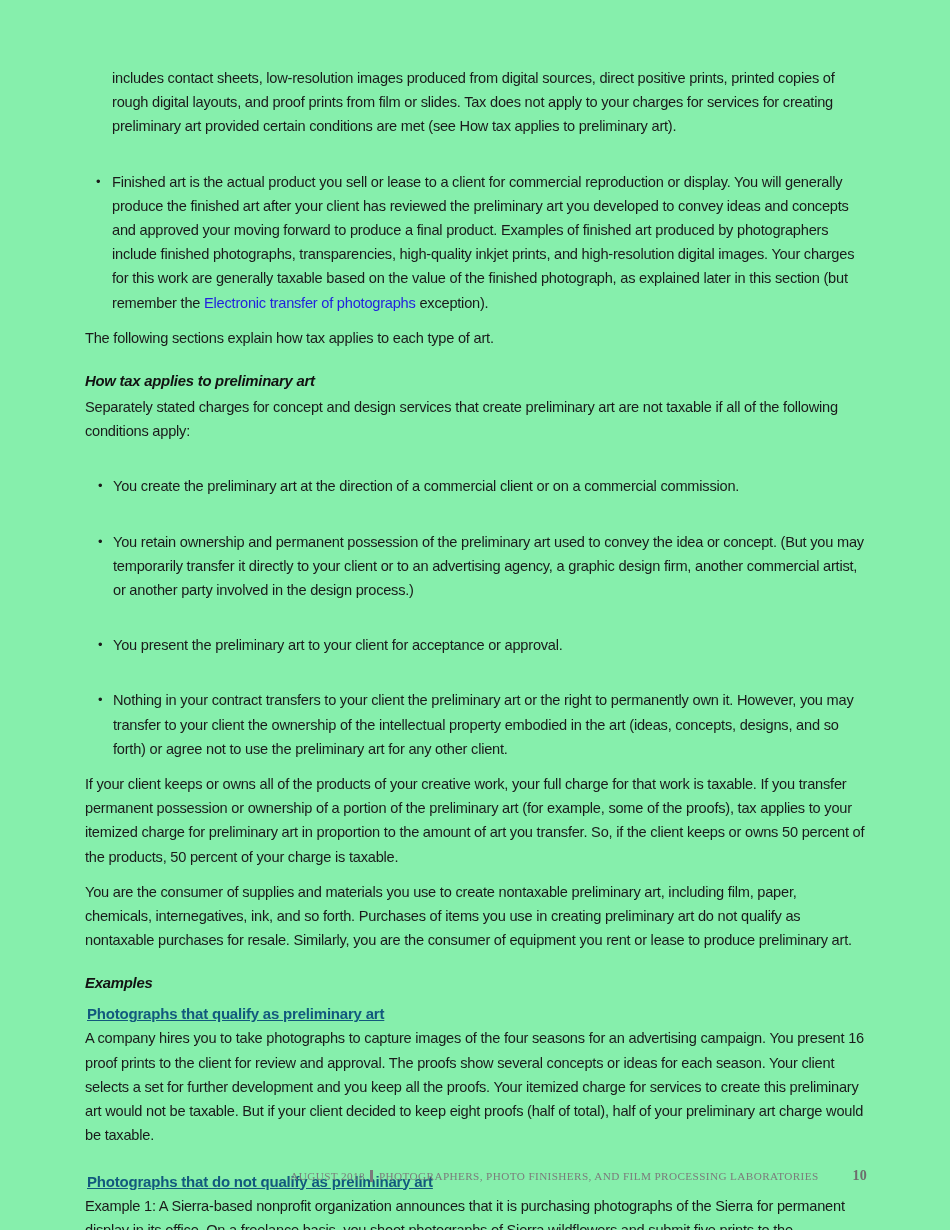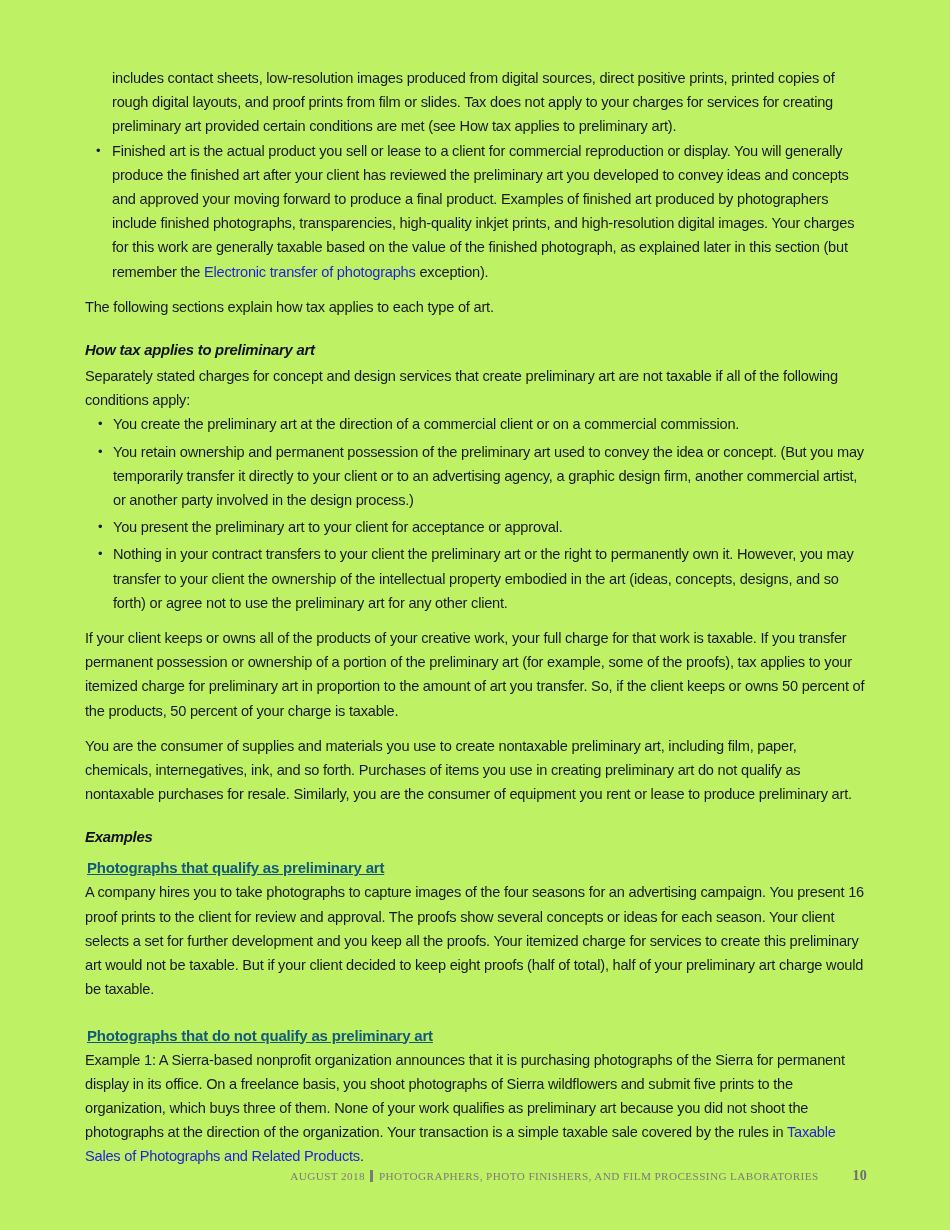--- a/index.html
+++ b/index.html
@@ -14,21 +14,21 @@
     font-family: "Liberation Sans", sans-serif;
     color: #1a1a1a;
     overflow: hidden;
   }
 
   .page {
     position: absolute;
     left: 0; top: 0;
     width: 950px;
     height: 1230px;
-    background: #bef264;
+    background: #86efac;
   }
 
   .content {
     position: absolute;
     left: 85px;
     top: 66px;
     width: 782px;
   }
 
   p, li {
@@ -41,20 +41,21 @@
 
   
   ul.bullets {
     margin: 0;
     padding: 0;
     list-style: none;
   }
   ul.bullets > li {
     position: relative;
     padding-left: 27px;
+    margin-top: 31px;
   }
   ul.bullets > li::before {
     content: "\2022";
     position: absolute;
     left: 11px;
     top: 0;
     font-size: 13px;
     line-height: 24.2px;
     color: #1a1a1a;
   }

